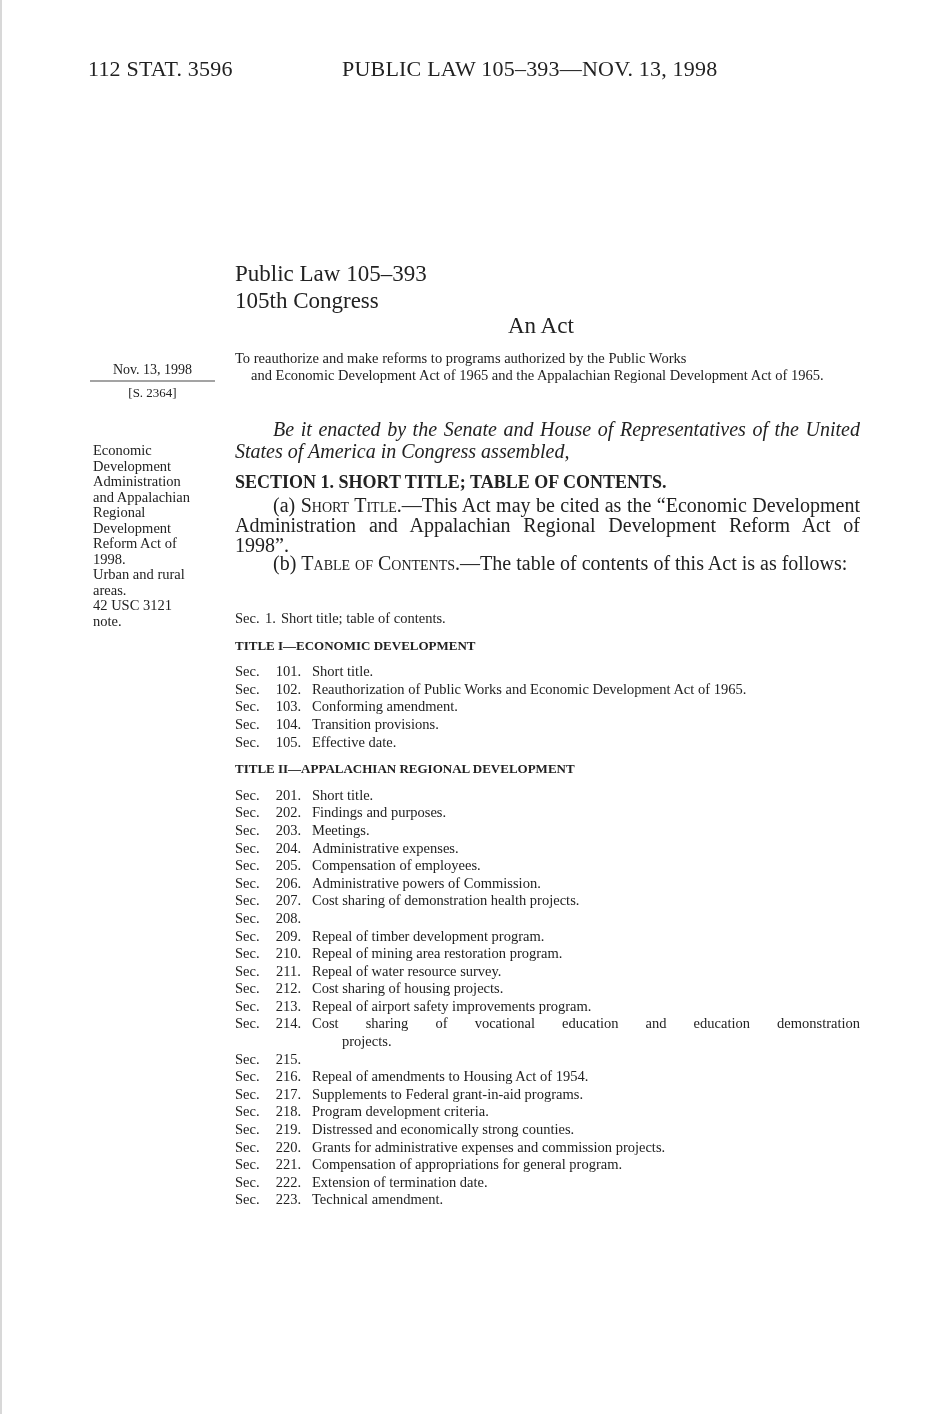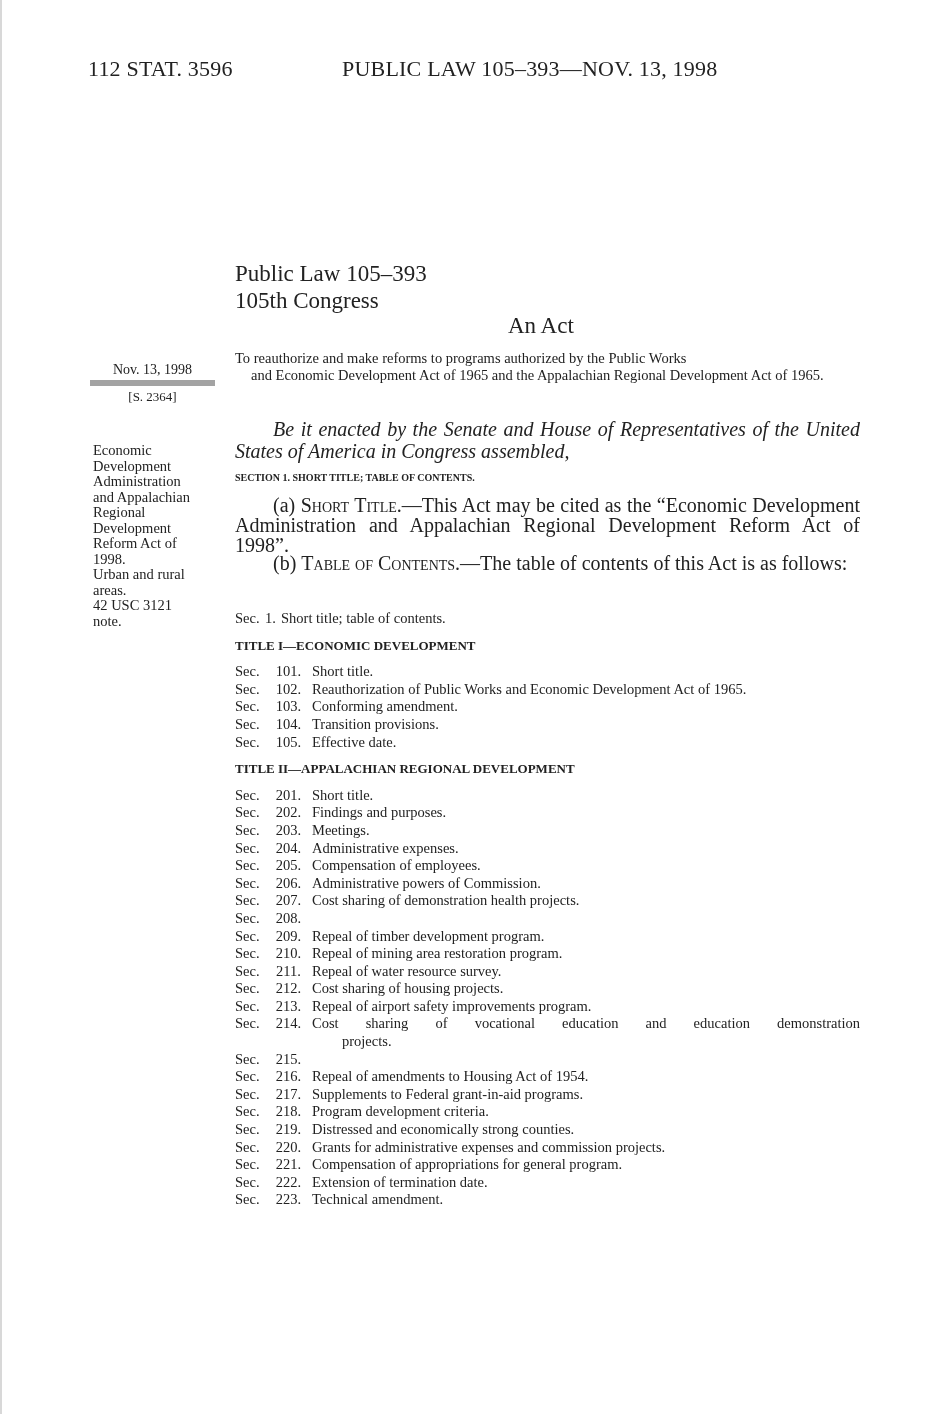--- a/index.html
+++ b/index.html
@@ -8,28 +8,28 @@
     font-family: "Liberation Serif", "DejaVu Serif", serif; color: #222;
     overflow: hidden;
   }
   .page-edge { position: absolute; left: 0; top: 0; width: 2px; height: 1414px; background: #d8d8d8; }
   .running-head { position: absolute; top: 56px; left: 88px; width: 680px; font-size: 22px; letter-spacing: 0.2px; }
   .running-head .stat { position: absolute; left: 0; top: 0; }
   .running-head .law { position: absolute; left: 254px; top: 0; }
   .law-title { position: absolute; left: 235px; top: 260px; font-size: 23px; line-height: 27px; }
   .an-act { position: absolute; left: 508px; top: 313px; font-size: 23px; }
   .margin-date { position: absolute; left: 90px; top: 362px; width: 125px; text-align: center; font-size: 14px; }
-  .margin-date .date { display: block; padding-bottom: 2px; border-bottom: 6px solid #a3a3a3; }
+  .margin-date .date { display: block; padding-bottom: 2px; border-bottom: 2px solid #a3a3a3; }
   .margin-date .bill { display: block; margin-top: 3px; font-size: 13px; }
   .margin-notes { position: absolute; left: 93px; top: 443px; width: 130px; font-size: 14.5px; line-height: 15.5px; }
   .purpose { position: absolute; left: 235px; top: 350px; width: 625px; font-size: 14.5px; line-height: 17px; text-align: justify; }
   .purpose .cont { padding-left: 16px; display: block; }
   .enacting { position: absolute; left: 235px; top: 418px; width: 625px; font-size: 20px; line-height: 22px; font-style: italic; text-align: justify; }
   .enacting .first { padding-left: 38px; }
-  .section-head { position: absolute; left: 235px; top: 472px; font-size: 10px; font-weight: bold; }
+  .section-head { position: absolute; left: 235px; top: 472px; font-size: 18px; font-weight: bold; }
   .para { position: absolute; left: 235px; width: 625px; font-size: 20px; line-height: 20px; text-align: justify; }
   .para .indent { padding-left: 38px; }
   .sc { font-variant: small-caps; }
   .toc { position: absolute; left: 235px; top: 610px; width: 625px; font-size: 14.5px; line-height: 17.6px; }
   .toc-row { display: flex; }
   .toc-row .sec { width: 30px; flex: none; }
   .toc-row .num { width: 47px; flex: none; text-align: center; }
   .toc-row .txt { flex: 1; }
   .toc-row .txt.just { text-align: justify; text-align-last: justify; }
   .toc-row .hang { padding-left: 107px; display: block; }

